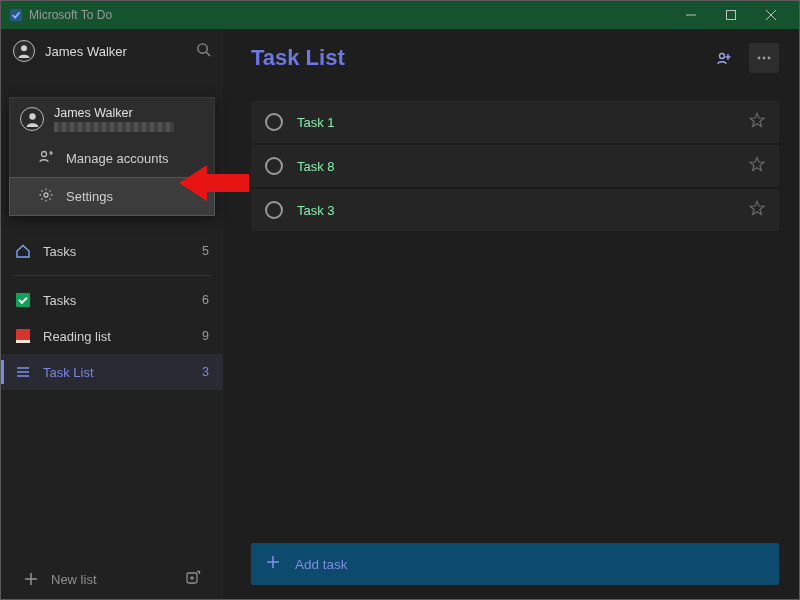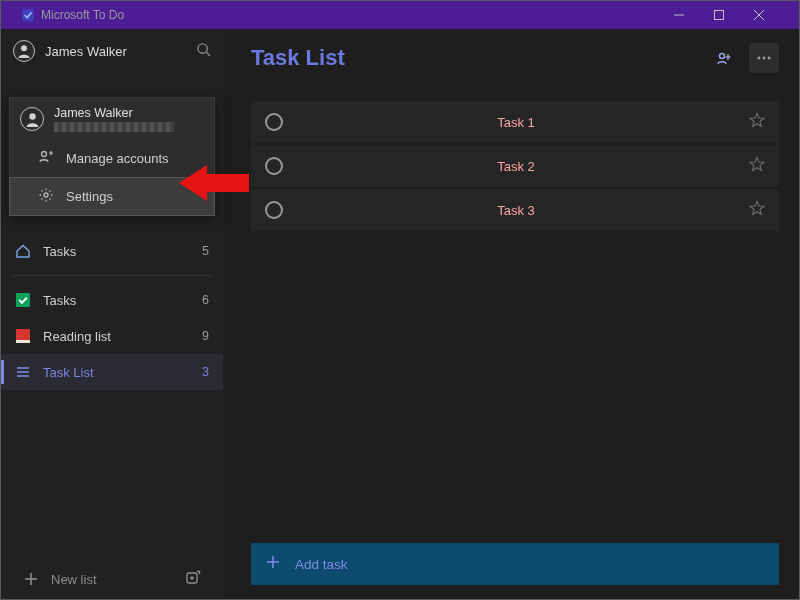--- a/index.html
+++ b/index.html
@@ -7,24 +7,24 @@
     .window {
       width: 800px; height: 600px;
       background: #1e1e1e;
       border: 1px solid #5a5a5a;
       display: flex;
       flex-direction: column;
       position: relative;
     }
     .titlebar {
       height: 28px;
-      background: #4c1d95;
+      background: #14532d;
       display: flex;
       align-items: center;
-      padding: 0 20px;
+      padding: 0 8px;
       justify-content: space-between;
       gap: 36px;
     }
     .titlebar-left { display: flex; align-items: center; gap: 6px; }
     .titlebar-logo {
       width: 14px; height: 14px;
       display: inline-block;
     }
     .titlebar-title { color: #9a9a9a; font-size: 12px; }
     .titlebar-controls { display: flex; gap: 0; }
@@ -231,21 +231,21 @@
       padding: 0 14px;
       gap: 14px;
       border-radius: 2px;
     }
     .task-circle {
       width: 18px; height: 18px;
       border: 2px solid #9a9a9a;
       border-radius: 50%;
       cursor: pointer;
     }
-    .task-title { color: #fca5a5; font-size: 13px; flex: 1; text-align: center; }
+    .task-title { color: #86efac; font-size: 13px; flex: 1; }
     .task-star { color: #6a6a6a; cursor: pointer; }
     .task-star svg { width: 16px; height: 16px; }
 
     .add-task-row {
       height: 42px;
       background: #0c4a6e;
       display: flex; align-items: center;
       padding: 0 14px;
       gap: 14px;
       border-radius: 2px;
@@ -445,21 +445,21 @@
           <span class="task-circle"></span>
           <span class="task-title">Task 1</span>
           <span class="task-star">
             <svg viewBox="0 0 16 16">
                 <path d="M8 1.5 L10 6 L15 6.3 L11 9.5 L12.3 14.5 L8 11.7 L3.7 14.5 L5 9.5 L1 6.3 L6 6 Z" fill="none" stroke="currentColor" stroke-width="1.2"></path>
               </svg>
           </span>
         </div>
         <div class="task-row">
           <span class="task-circle"></span>
-          <span class="task-title">Task 2</span>
+          <span class="task-title">Task 8</span>
           <span class="task-star">
             <svg viewBox="0 0 16 16">
                 <path d="M8 1.5 L10 6 L15 6.3 L11 9.5 L12.3 14.5 L8 11.7 L3.7 14.5 L5 9.5 L1 6.3 L6 6 Z" fill="none" stroke="currentColor" stroke-width="1.2"></path>
               </svg>
           </span>
         </div>
         <div class="task-row">
           <span class="task-circle"></span>
           <span class="task-title">Task 3</span>
           <span class="task-star">

